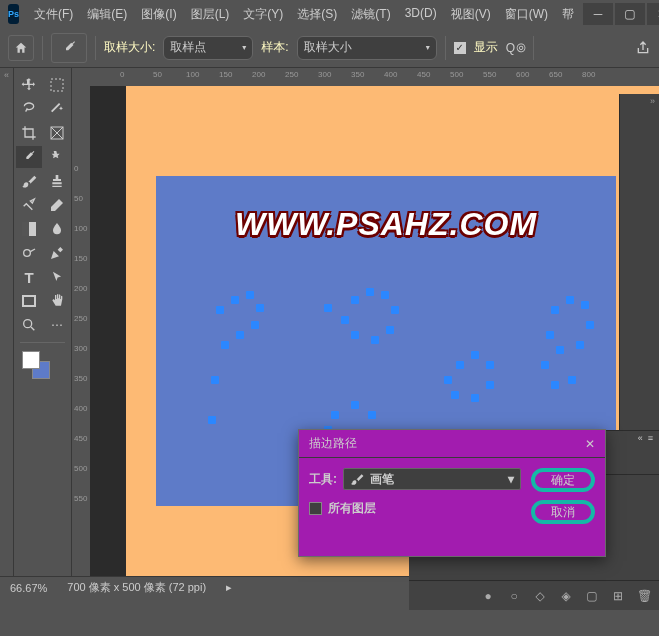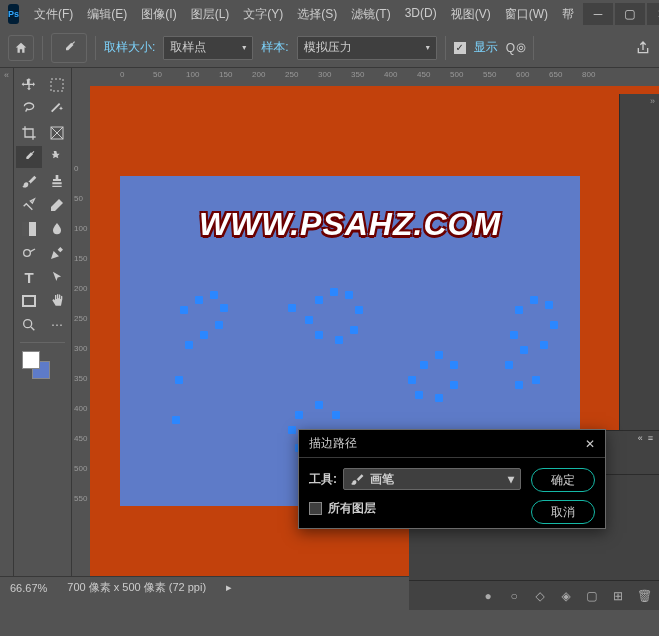--- a/index.html
+++ b/index.html
@@ -7,22 +7,22 @@
 .titlebar { height: 28px; background: #535353; display: flex; align-items: center; }
 .ps-logo { width: 20px; height: 20px; margin: 0 8px; background: #001e36; color: #31a8ff; font-size: 9px; font-weight: bold; display: flex; align-items: center; justify-content: center; border-radius: 3px; }
 .menu { display: flex; flex: 1; }
 .menu-item { padding: 4px 7px; cursor: pointer; white-space: nowrap; }
 .win-controls { display: flex; margin-left: auto; }
 .win-btn { width: 30px; height: 22px; background: #424242; margin-left: 2px; display: flex; align-items: center; justify-content: center; cursor: pointer; }
 .options-bar { height: 40px; background: #535353; border-bottom: 1px solid #383838; display: flex; align-items: center; padding: 0 8px; gap: 8px; }
 .home-icon { width: 26px; height: 26px; border: 1px solid #666; border-radius: 3px; display: flex; align-items: center; justify-content: center; }
 .tool-preview { width: 36px; height: 30px; border: 1px solid #666; border-radius: 3px; display: flex; align-items: center; justify-content: center; }
 .sep { width: 1px; height: 24px; background: #666; }
-.label { color: #7dd3fc; }
-.dropdown { background: #3f3f3f; border: 1px solid #666; height: 24px; display: flex; align-items: center; padding: 0 6px; gap: 6px; border-radius: 1px; min-width: 90px; justify-content: space-between;}
+.label { color: #fef9c3; }
+.dropdown { background: #3f3f3f; border: 1px solid #666; height: 24px; display: flex; align-items: center; padding: 0 6px; gap: 6px; border-radius: 6px; min-width: 90px; justify-content: space-between;}
 .dropdown .arrow { font-size: 8px; }
 .chk { width: 12px; height: 12px; background: #ccc; display: inline-flex; align-items: center; justify-content: center; color: #333; font-size: 10px; }
 .main { display: flex; height: 508px; }
 .collapse-bar { width: 14px; background:#535353; border-right:1px solid #383838;}
 .collapse-chev { color:#999; text-align:center; padding-top: 2px; font-size: 9px;}
 .tools-col { width: 58px; background: #535353; border-right: 1px solid #383838; padding-top: 4px; }
 .tools-grid { display: grid; grid-template-columns: 1fr 1fr; gap: 2px; padding: 2px;}
 .tool { width: 26px; height: 22px; display: flex; align-items: center; justify-content: center; color: #ccc; cursor: pointer; position: relative; }
 .tool.active { background: #3f3f3f; }
 .swatches { padding: 4px; position: relative; height: 40px; margin-top: 4px; }
@@ -31,42 +31,42 @@
 .doc-area { flex: 1; background: #2b2b2b; display: flex; flex-direction: column; position: relative; }
 .tabs { height: 26px; background: #3a3a3a; display: flex; align-items: flex-end; border-bottom: 1px solid #222; }
 .tab { background: #4b4b4b; padding: 4px 10px; font-size: 11px; display: flex; align-items: center; gap: 6px; border-top-left-radius: 3px; border-top-right-radius: 3px; margin-left: 4px;}
 .tab .close { font-size: 11px; cursor:pointer;}
 .rulers-canvas { flex: 1; display: flex; position: relative; }
 .ruler-v { width: 18px; background: #535353; position: relative; overflow:hidden; font-size:8px; color:#999;}
 .ruler-v div { position:absolute; left:2px;}
 .right-stack { flex:1; display:flex; flex-direction:column;}
 .ruler-h { height: 18px; background: #535353; display: flex; position: relative; overflow:hidden; font-size:8px; color:#999;}
 .ruler-h div { position:absolute; top:2px;}
-.canvas-wrap { flex:1; background:#c2410c; position:relative; overflow:hidden;}
+.canvas-wrap { flex:1; background:#fdba74; position:relative; overflow:hidden;margin-left:36px;}
 .canvas { position: absolute; left: 30px; top: 90px; width: 460px; height: 330px; background: #5e7bc8; }
 .canvas-text { position:absolute; top:30px; left:0; right:0; text-align:center; font-size: 32px; font-weight: 900; color: #fff; text-shadow: -2px -2px 0 #6b0000, 2px -2px 0 #6b0000, -2px 2px 0 #6b0000, 2px 2px 0 #6b0000, 0 3px 0 #6b0000; font-style: italic; letter-spacing: 1px;}
 .path-node{ width:8px; height:8px; background:#2b87ff; position:absolute; border-radius:1px;}
 .status { height: 22px; background: #535353; border-top: 1px solid #383838; display: flex; align-items: center; padding: 0 10px; gap: 20px; font-size: 11px; }
 .right-panel { width: 40px; background:#424242; border-left:1px solid #2b2b2b; position:absolute; right:0; top:94px; bottom:48px; }
 .panel-pop { position:absolute; right:0; bottom:26px; width:250px; height:180px; background:#424242; border-top:1px solid #2b2b2b; }
 .panel-pop .top{ height:16px; display:flex; justify-content:flex-end; padding:2px 6px; font-size:9px;}
 .panel-tabs { display:flex; border-bottom:1px solid #2b2b2b; height:28px;}
 .panel-tab { padding: 4px 10px; color: #bbb;}
 .panel-body { padding: 6px; font-size:11px;}
 .panel-footer { position:absolute; bottom:0; left:0; right:0; height:30px; border-top:1px solid #2b2b2b; display:flex; align-items:center; justify-content:flex-end; gap:12px; padding:0 8px;}
 .panel-footer .ico { color:#aaa; cursor:pointer; width:14px; text-align:center;}
 
-.dialog { position: absolute; left: 298px; top: 429px; width: 308px; height: 100px; background: #000000; border: 1px solid #6a6a6a; box-shadow: 0 4px 14px rgba(0,0,0,.5); }
+.dialog { position: absolute; left: 298px; top: 429px; width: 308px; height: 128px; background: #a21caf; border: 1px solid #6a6a6a; box-shadow: 0 4px 14px rgba(0,0,0,.5); }
 .dlg-title { height: 28px; display: flex; align-items: center; justify-content: space-between; padding: 0 10px; font-size: 12px; border-bottom: 1px solid #3a3a3a;}
 .dlg-body { display: flex; padding: 10px; gap: 10px; }
 .dlg-left { flex: 1; font-weight: bold; }
 .dlg-row { display: flex; align-items: center; gap: 6px; margin-bottom: 10px; }
 .brush-sel { background:#3f3f3f; border:1px solid #666; height:22px; flex:1; display:flex; align-items:center; padding:0 6px; gap:6px; justify-content: space-between; border-radius:2px;}
 .dlg-right { width: 64px; display:flex; flex-direction:column; gap:8px;}
-.pill { height:24px; border:1px solid #14b8a6; border-radius:12px; display:flex; align-items:center; justify-content:center; cursor:pointer; }
+.pill { height:24px; border:4px solid #14b8a6; border-radius:12px; display:flex; align-items:center; justify-content:center; cursor:pointer; }
 .chkbox { width:13px; height:13px; border:1px solid #888; background:#3f3f3f;}
 svg { display:block;}
 </style>
 </head>
 <body>
 
 <div class="titlebar">
   <div class="ps-logo">Ps</div>
   <div class="menu">
     <div class="menu-item">文件(F)</div>
@@ -101,21 +101,21 @@
       </svg>
   </div>
   <div class="sep"></div>
   <span class="label">取样大小:</span>
   <div class="dropdown">
     <span>取样点</span>
     <span class="arrow">▾</span>
   </div>
   <span class="label">样本:</span>
   <div class="dropdown" style="min-width:140px">
-    <span>模拟压力</span>
+    <span>取样大小</span>
     <span class="arrow">▾</span>
   </div>
   <div class="sep"></div>
   <span class="chk">✓</span>
   <span class="label">显示</span>
   <span style="letter-spacing:-1px">Q ⦾</span>
   <div class="sep"></div>
   <span style="margin-left:auto">
     <svg width="16" height="16" viewBox="0 0 24 24">
         <path fill="none" stroke="#ccc" stroke-width="2" d="M5 12v7h14v-7M12 3v12M8 7l4-4 4 4"></path>

